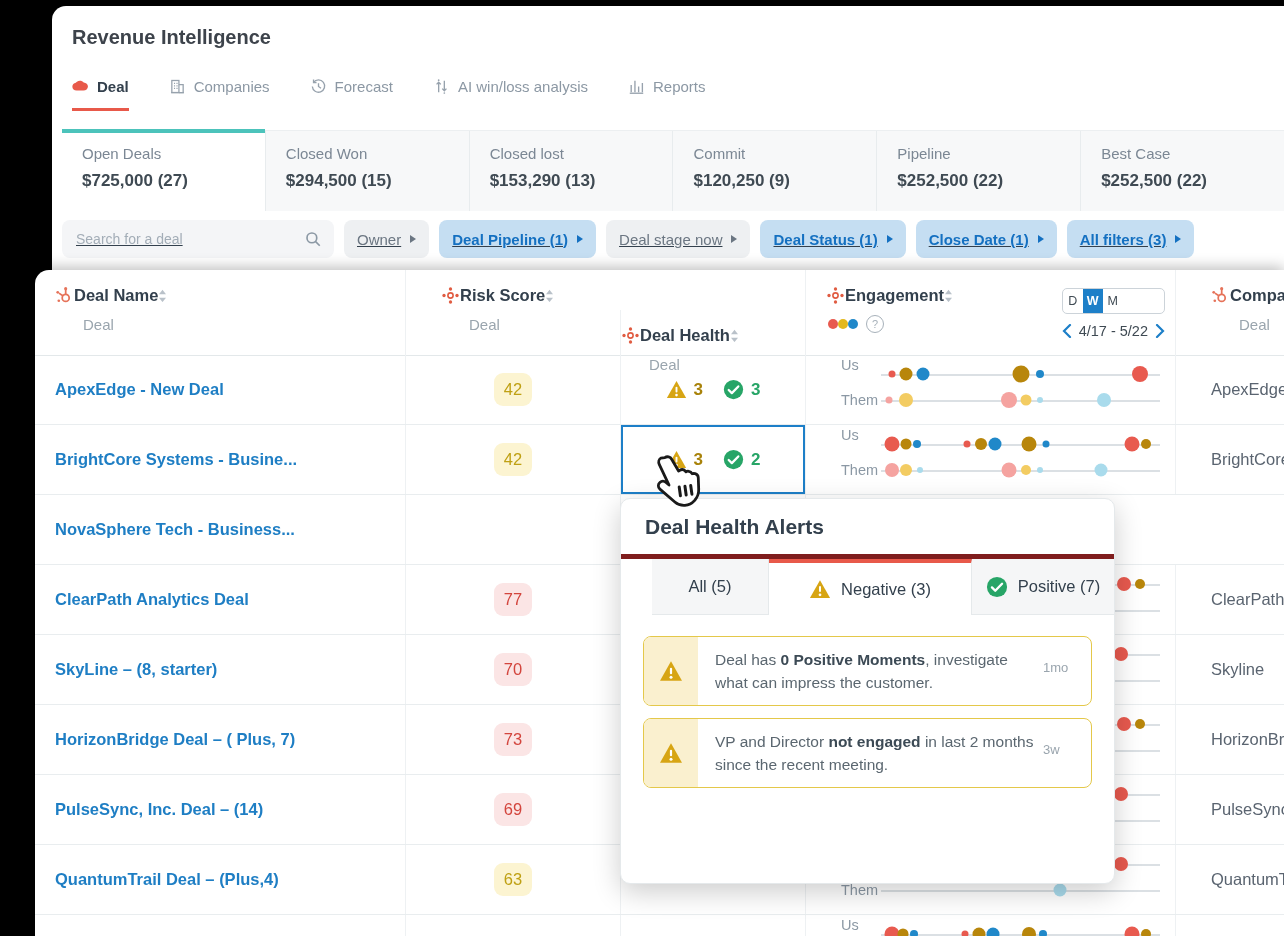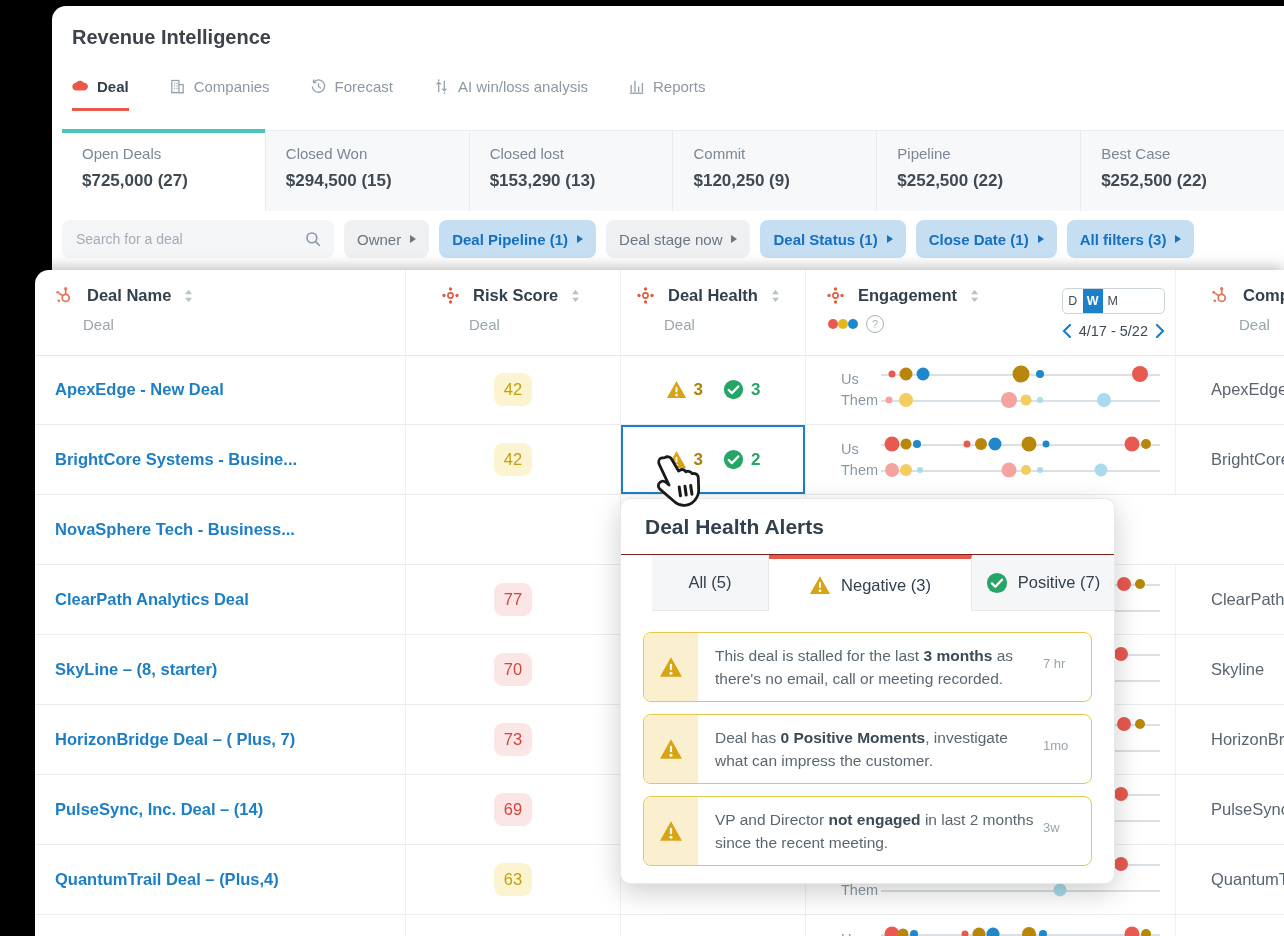--- a/index.html
+++ b/index.html
@@ -17,45 +17,45 @@
   .nav-tab .icon{display:inline-flex;}
 
   .summary-row{position:absolute;left:10px;right:0;top:124px;height:80px;display:flex;
                background:#f7f8f9;border-top:1px solid #eceff1;}
   .sum-card{flex:1;padding:14px 0 0 20px;border-left:1px solid #e8ecee;box-sizing:border-box;cursor:pointer;}
   .sum-card:first-child{border-left:none;}
   .sum-card.active{background:#fff;border-top:4px solid #4cc3bb;margin-top:-2px;padding-top:12px;}
   .sum-label{font-size:15px;color:#7b8794;margin-bottom:9px;}
   .sum-value{font-size:17px;font-weight:bold;color:#3f4a53;}
 
-  .filter-bar{position:absolute;left:10px;top:214px;display:flex;gap:10px;align-items:center;}
+  .filter-bar{position:absolute;left:10px;top:214px;display:flex;gap:10px;align-items:center;text-decoration:underline;}
   .search-box{width:272px;height:38px;background:#f4f5f7;border-radius:8px;display:flex;align-items:center;
               padding:0 12px;box-sizing:border-box;}
   .search-input{flex:1;border:none;background:transparent;outline:none;font-size:14px;color:#5b6770;
                 font-family:"Liberation Sans",sans-serif;}
   .search-input::placeholder{color:#a3adb7;}
   .chip{height:38px;border-radius:8px;padding:0 13px;display:flex;align-items:center;gap:9px;
         font-size:15px;white-space:nowrap;cursor:pointer;}
   .chip.gray{background:#eef0f2;color:#6b7682;}
   .chip.blue{background:#c5def2;color:#1470c1;font-weight:bold;}
   .caret{width:0;height:0;border-top:4.5px solid transparent;border-bottom:4.5px solid transparent;
          border-left:6px solid currentColor;display:inline-block;}
 
   
   .table-card{position:absolute;left:35px;top:270px;right:0;bottom:0;background:#fff;
               border-radius:14px 0 0 0;box-shadow:0 -3px 14px rgba(0,0,0,.25);}
   .grid-cols{display:grid;grid-template-columns:370px 215px 185px 370px 1fr;}
   .thead{position:absolute;left:0;right:0;top:0;height:85px;border-bottom:1px solid #e3e8ea;border-radius:14px 0 0 0;}
   .th{position:relative;padding:16px 0 0 20px;box-sizing:border-box;}
   .th + .th{border-left:1px solid #eef1f3;}
-  .th-top{display:flex;align-items:center;gap:13px;}
+  .th-top{display:flex;align-items:center;gap:0;}
   .th-title{font-size:16.5px;font-weight:bold;color:#33404d;}
   .th-sub{margin:11px 0 0 28px;font-size:15px;color:#9aa5ae;}
   .th-risk{padding-left:35px;}
-  .th-health{padding-left:15px;}
+  .th-health{padding-left:0;margin-top:40px;}
   .th-comp{padding-left:35px;overflow:hidden;white-space:nowrap;}
   .th-eng{display:flex;justify-content:space-between;padding-right:10px;}
   .th-legend{margin:10px 0 0 2px;display:flex;align-items:center;gap:3px;}
   .leg-dot{width:10px;height:10px;border-radius:50%;display:inline-block;margin-right:-3px;}
   .qmark{width:16px;height:16px;border:1.5px solid #a7b1ba;border-radius:50%;color:#a7b1ba;font-size:11px;
          display:inline-flex;align-items:center;justify-content:center;margin-left:8px;}
   .dwm{display:flex;border:1px solid #ccd3d9;border-radius:5px;overflow:hidden;margin-top:2px;background:#fff;}
   .dwm span{width:20px;height:24px;display:flex;align-items:center;justify-content:center;font-size:12.5px;
             color:#3f4a53;cursor:pointer;}
   .dwm span.on{background:#1d7fc8;color:#fff;font-weight:bold;}
@@ -76,30 +76,30 @@
   .health-cell{display:flex;align-items:center;justify-content:center;gap:20px;cursor:pointer;}
   .h-item{display:flex;align-items:center;gap:7px;font-size:17px;font-weight:bold;}
   .h-neg{color:#a8820a;}
   .h-pos{color:#27a567;}
   .sel-outline{position:absolute;inset:0;border:2px solid #1d7fc8;pointer-events:none;}
   .eng-cell{}
   .eline{position:absolute;left:75px;right:15px;height:24px;}
   .eline .track{position:absolute;left:0;right:0;top:50%;height:1.5px;background:#dbe0e4;}
   .eline.us{top:7px;} .eline.them{top:33px;}
   .elabel{position:absolute;left:35px;color:#8b98a4;font-size:14.5px;}
-  .elabel.us{top:16px;} .elabel.them{top:37px;}
+  .elabel.us{top:2px;} .elabel.them{top:37px;}
   .dot{position:absolute;border-radius:50%;top:50%;transform:translate(-50%,-50%);}
   .company-cell{display:flex;align-items:center;padding-left:35px;color:#5a6470;font-size:16.5px;
                 white-space:nowrap;overflow:hidden;}
 
   
   .popup{position:absolute;left:620px;top:498px;width:495px;height:386px;background:#fff;border-radius:10px;
          box-shadow:0 8px 28px rgba(0,0,0,.20);border:1px solid #e5e9eb;z-index:5;box-sizing:border-box;}
   .popup-title{height:55px;display:flex;align-items:center;padding-left:24px;font-size:21px;font-weight:bold;
-               color:#33404d;border-bottom:1px solid #7f1d1d;}
+               color:#33404d;border-bottom:5px solid #7f1d1d;}
   .popup-tabs{display:flex;height:56px;margin-left:31px;}
   .ptab{display:flex;align-items:center;justify-content:center;gap:10px;font-size:16.5px;color:#33404d;
         background:#f5f6f7;border-right:1px solid #e5e9eb;border-bottom:1px solid #e5e9eb;box-sizing:border-box;
         cursor:pointer;}
   .ptab.active{background:#fff;border-top:4px solid #e8594a;border-bottom:none;}
   .ptab.fill{flex:1;border-right:none;}
   .popup-body{padding:21px 22px;display:flex;flex-direction:column;gap:12px;}
   .alert-card{display:flex;height:70px;border:1.5px solid #e4c84a;border-radius:8px;overflow:hidden;
               background:#fff;box-sizing:border-box;}
   .alert-iconbox{width:54px;background:#faf0cf;display:flex;align-items:center;justify-content:center;flex:none;}
@@ -645,46 +645,33 @@
         <div class="alert-card">
           <div class="alert-iconbox">
             <span style="display: inline-flex; align-items: center;">
               <svg width="24" height="22.080000000000002" viewBox="0 0 24 22">
                 <path d="M12 1.2 23 20.6 H1Z" fill="#d7a514"></path>
                 <rect x="10.9" y="7.6" width="2.2" height="6.6" rx="1.1" fill="#fff"></rect>
                 <circle cx="12" cy="17.2" r="1.5" fill="#fff"></circle>
               </svg>
             </span>
           </div>
-          <div class="alert-text"><span>This deal is stalled for the last </span><b>3 months</b><span> as there's no email, call or meeting recorded.</span></div>
-          <div class="alert-time">7 hr</div>
+          <div class="alert-text"><span>Deal has </span><b>0 Positive Moments</b><span>, investigate what can impress the customer.</span></div>
+          <div class="alert-time">1mo</div>
         </div>
         <div class="alert-card">
           <div class="alert-iconbox">
             <span style="display: inline-flex; align-items: center;">
               <svg width="24" height="22.080000000000002" viewBox="0 0 24 22">
                 <path d="M12 1.2 23 20.6 H1Z" fill="#d7a514"></path>
                 <rect x="10.9" y="7.6" width="2.2" height="6.6" rx="1.1" fill="#fff"></rect>
                 <circle cx="12" cy="17.2" r="1.5" fill="#fff"></circle>
               </svg>
             </span>
           </div>
-          <div class="alert-text"><span>Deal has </span><b>0 Positive Moments</b><span>, investigate what can impress the customer.</span></div>
-          <div class="alert-time">1mo</div>
-        </div>
-        <div class="alert-card">
-          <div class="alert-iconbox">
-            <span style="display: inline-flex; align-items: center;">
-              <svg width="24" height="22.080000000000002" viewBox="0 0 24 22">
-                <path d="M12 1.2 23 20.6 H1Z" fill="#d7a514"></path>
-                <rect x="10.9" y="7.6" width="2.2" height="6.6" rx="1.1" fill="#fff"></rect>
-                <circle cx="12" cy="17.2" r="1.5" fill="#fff"></circle>
-              </svg>
-            </span>
-          </div>
           <div class="alert-text"><span>VP and Director </span><b>not engaged</b><span> in last 2 months since the recent meeting.</span></div>
           <div class="alert-time">3w</div>
         </div>
       </div>
   </div>
 
   <div class="cursor">
     <svg width="54" height="58" viewBox="0 0 27 29">
       <path d="M10.2 2.2c1.3-.6 2.8 0 3.3 1.3l2.6 6.3.7-.3c1-.4 2.1 0 2.7.9l.2.3c.4-.2 1-.2 1.5 0 .7.2 1.2.8 1.4 1.4.5-.1 1 0 1.5.2.9.4 1.4 1.3 1.3 2.2l-.6 5.7c-.2 2-1.1 3.8-2.6 5.1l-.3.3c-2.9 2.5-7.3 2.2-9.8-.7l-6.5-7.4c-.9-1-.7-2.6.4-3.3 1-.7 2.3-.5 3.1.4l1.3 1.5-3.4-10.9c-.4-1.3.2-2.6 1.2-3z" fill="#fff" stroke="#1a1a1a" stroke-width="1.4" stroke-linejoin="round"></path>
       <path d="M15.3 17.8v4.4 M18.2 17.8v4.4 M21.1 17.8v4.4" stroke="#1a1a1a" stroke-width="1.5" fill="none" stroke-linecap="round"></path>

